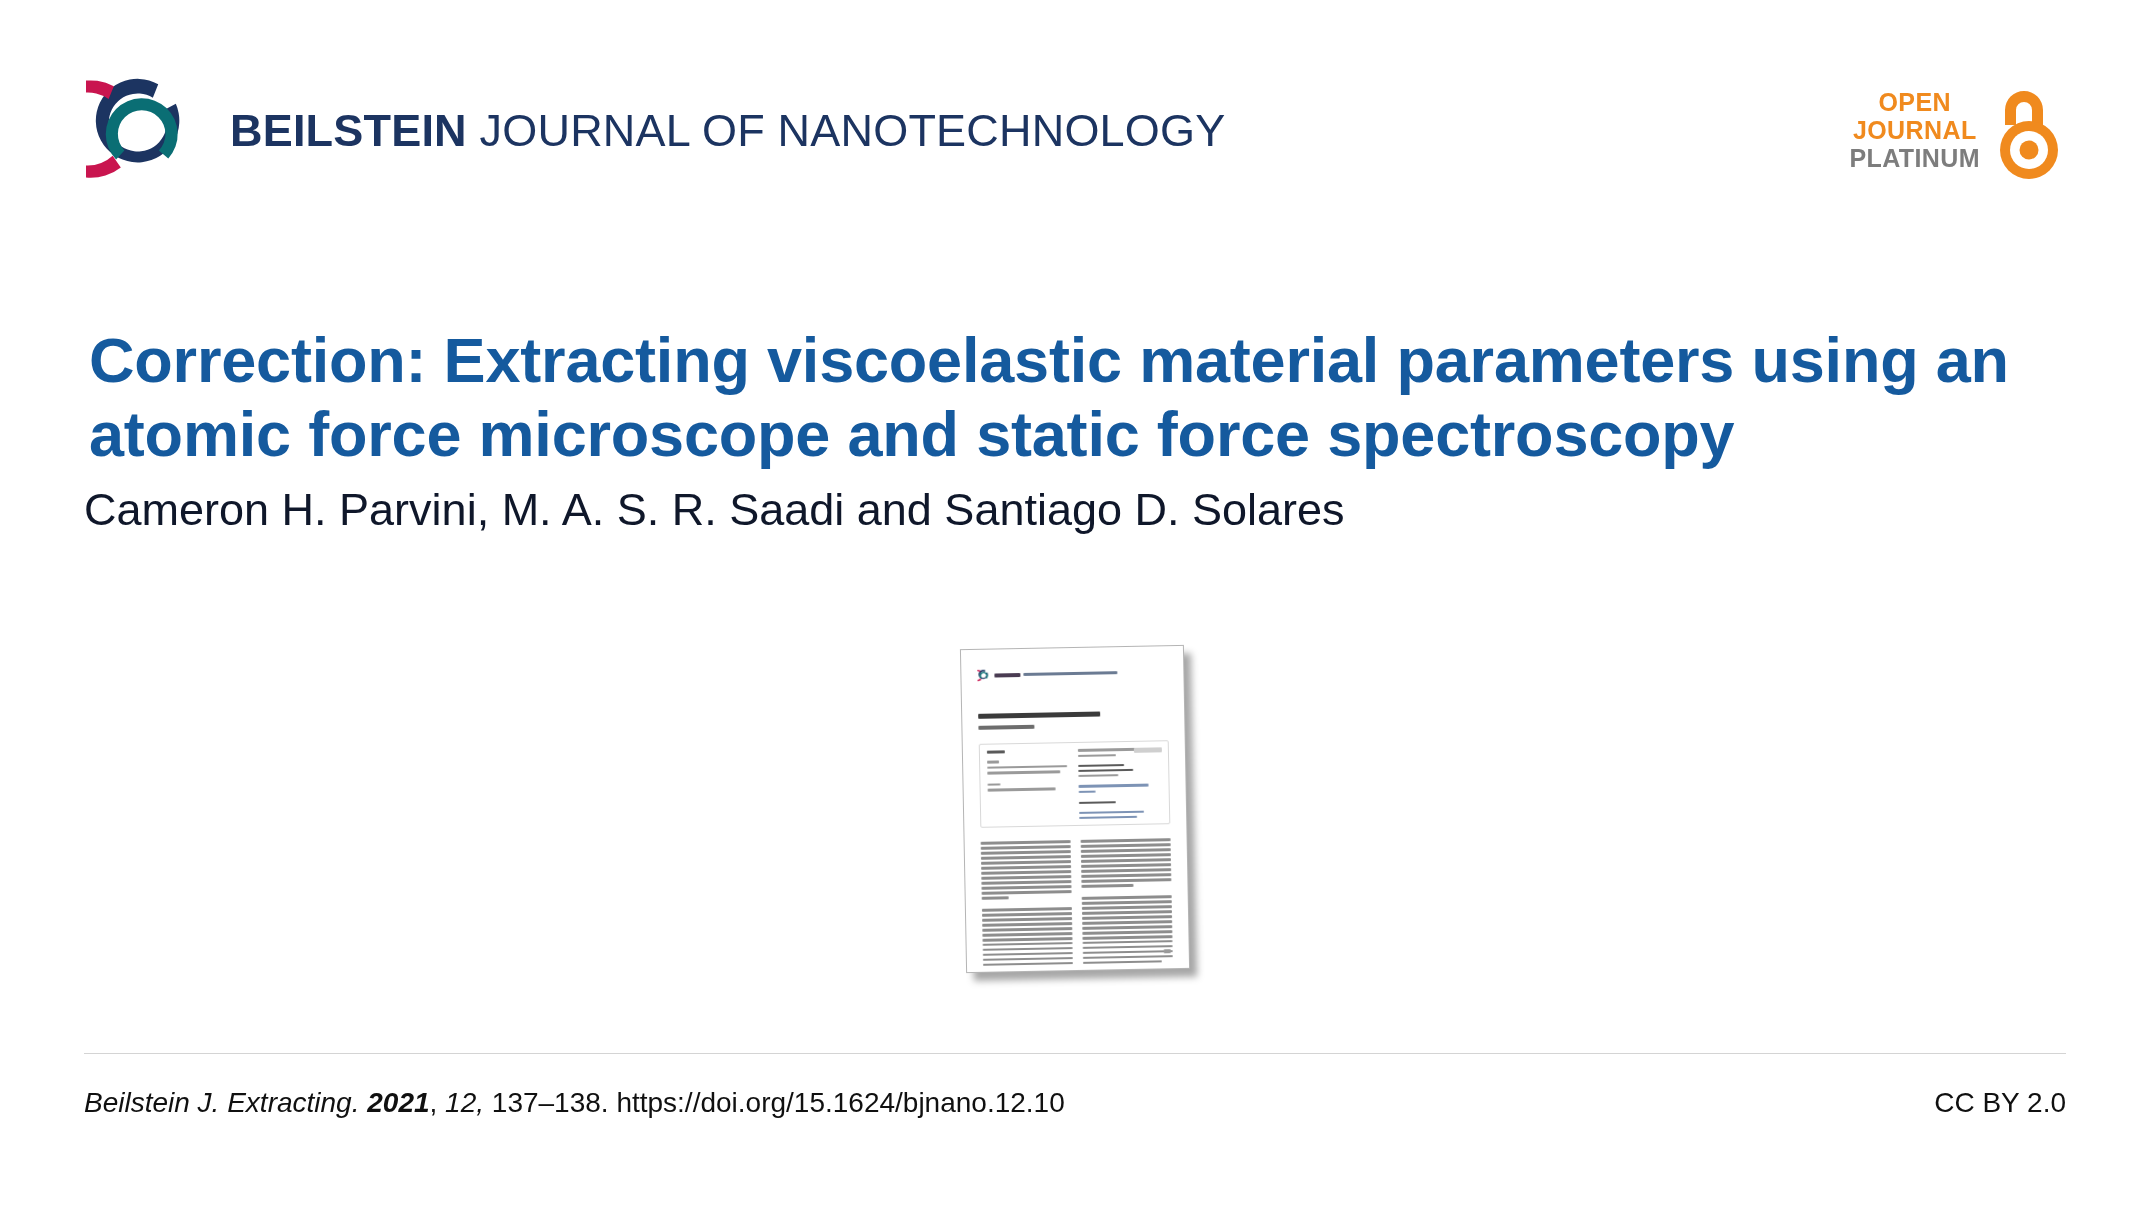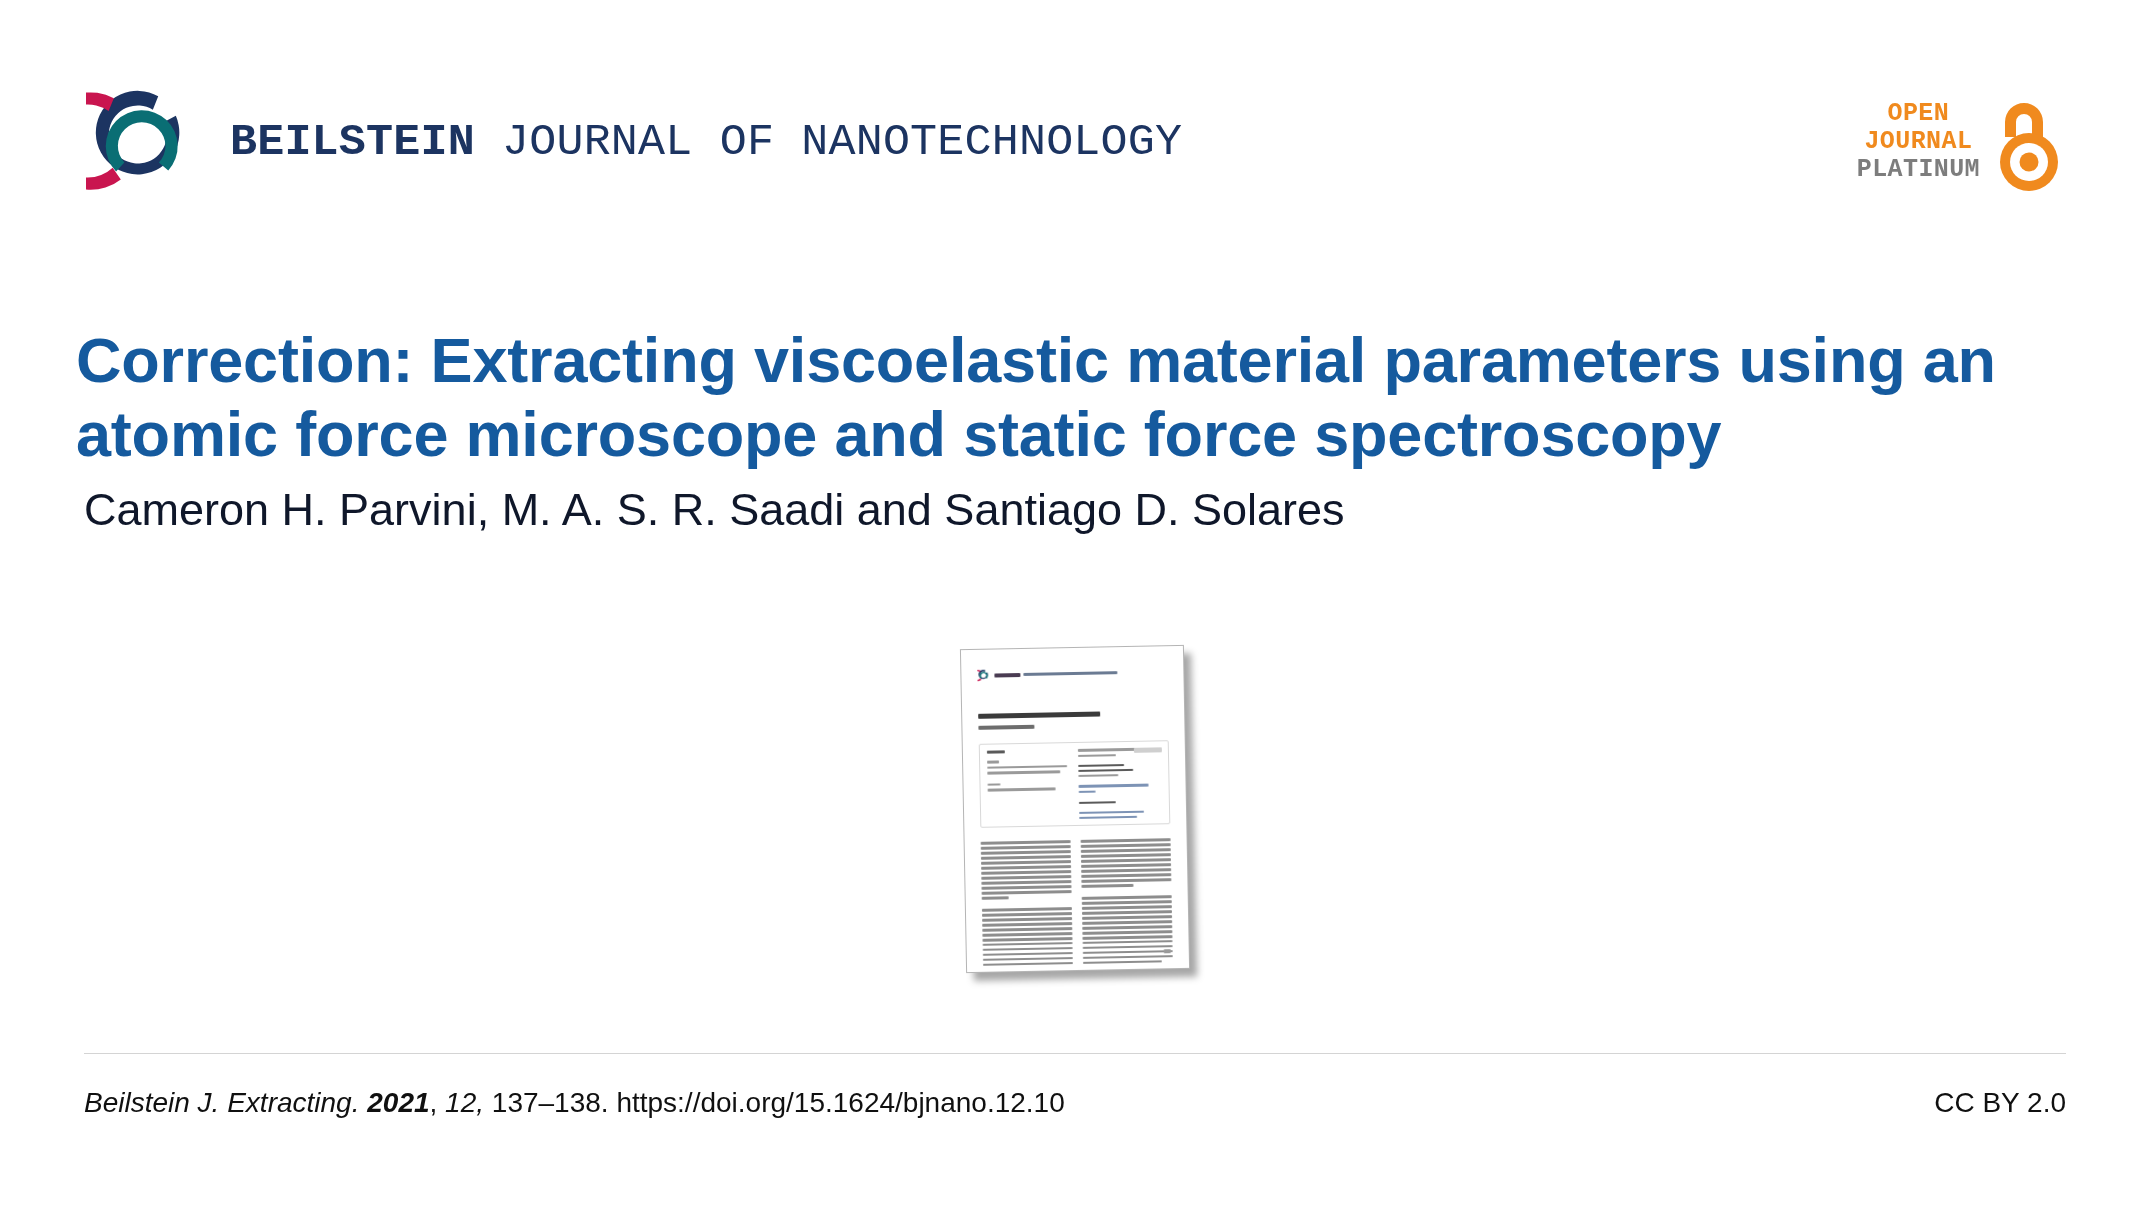--- a/index.html
+++ b/index.html
@@ -11,24 +11,23 @@
     width: 2150px;
     height: 1206px;
     position: relative;
     font-family: "Liberation Sans", sans-serif;
     -webkit-font-smoothing: antialiased;
   }
 
   
   .header {
     position: absolute;
-    left: 0; top: 12px;
+    left: 0; top: 0;
     width: 2138px;
     height: 200px;
-    font-family: Liberation Mono, monospace;
   }
   .brand {
     position: absolute;
     left: 86px;
     top: 70px;
     display: flex;
     align-items: center;
     gap: 28px;
   }
   .brand-mark {
@@ -70,21 +69,21 @@
   .oa-words .oa-platinum { color: #7d7d7d; }
   .oa-lock {
     width: 72px;
     height: 104px;
     display: block;
   }
 
   
   .title {
     position: absolute;
-    left: 76px;
+    left: 89px;
     top: 282px;
     width: 1990px;
     color: #155a9e;
     font-weight: 700;
     font-size: 63px;
     line-height: 1.17;
     font-stretch: condensed;
     letter-spacing: -0.2px;
   }
   .authors {

